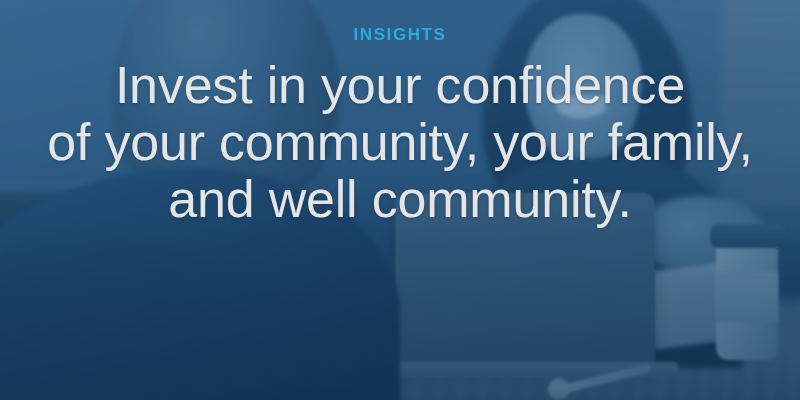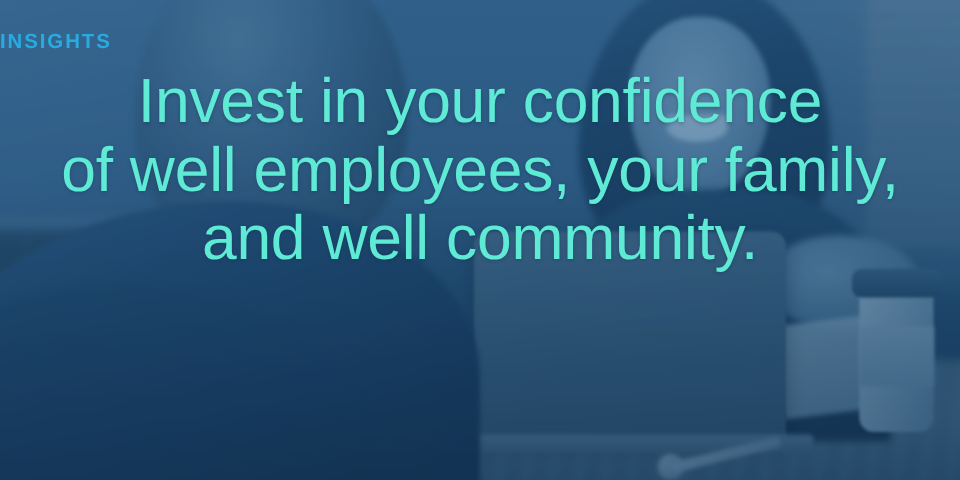--- a/index.html
+++ b/index.html
@@ -267,40 +267,40 @@
     inset: 0;
     background: rgba(45,105,152,.22);
   }
 
   
   .content {
     position: absolute;
     inset: 0;
     display: flex;
     flex-direction: column;
-    align-items: flex-start;
+    align-items: center;
     padding-top: 26px;
     box-sizing: border-box;
   }
 
   .eyebrow {
     font-size: 17px;
     font-weight: bold;
     letter-spacing: 1.6px;
     color: #29abe2;
     line-height: 1;
     margin: 0 0 14px 0;
     text-align: center;
   }
 
   .quote {
     margin: 0;
     width: 100%;
     text-align: center;
-    color: #5eead4;
+    color: #e5e5e5;
     font-size: 52px;
     font-weight: 300;
     line-height: 57px;
     letter-spacing: -0.2px;
     text-shadow: 0 1px 3px rgba(12,40,64,.28);
   }
   .quote .qline { display: block; white-space: nowrap; }
 </style>
 </head>
 <body>
@@ -350,18 +350,18 @@
     <div class="fig-man-shoulder"></div>
   </div>
 
   <div class="tint-overlay"></div>
   <div class="tint-overlay-2"></div>
 
   <div class="content">
     <div class="eyebrow">INSIGHTS</div>
     <blockquote class="quote">
       <span class="qline">Invest in your confidence</span>
-      <span class="qline">of well employees, your family,</span>
+      <span class="qline">of your community, your family,</span>
       <span class="qline">and well community.</span>
     </blockquote>
   </div>
 
 </div>
 
 </body></html>

